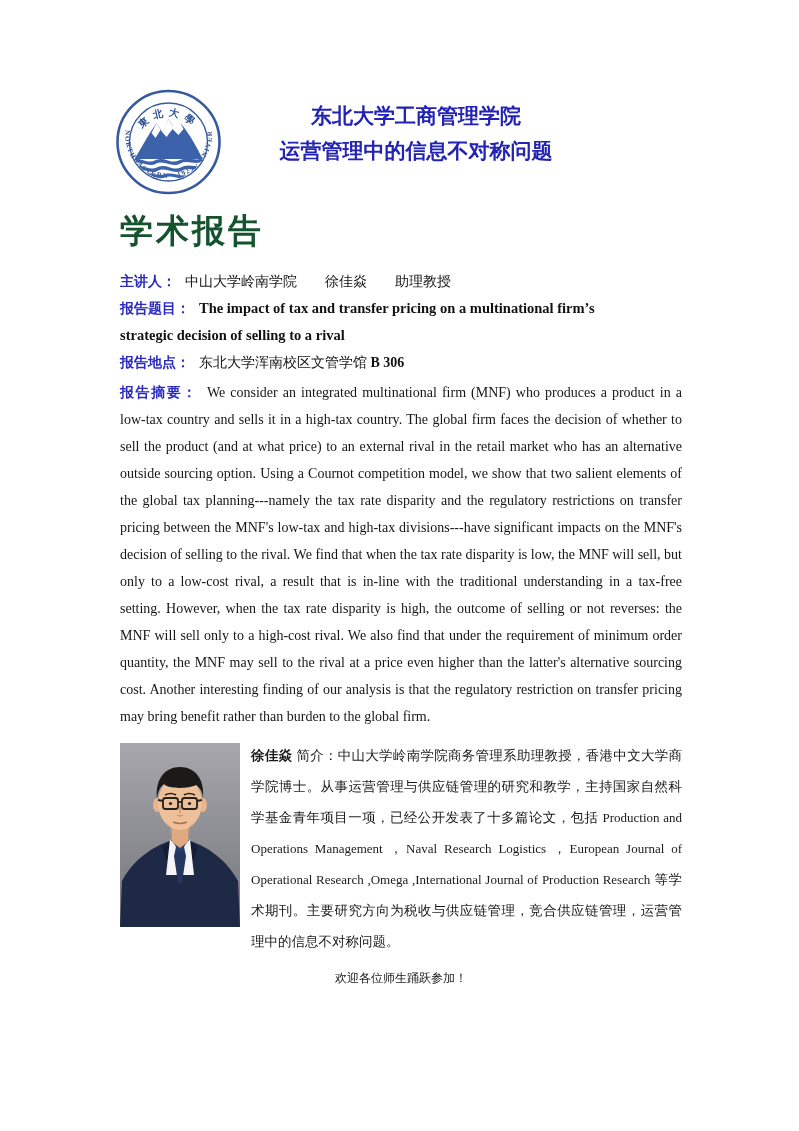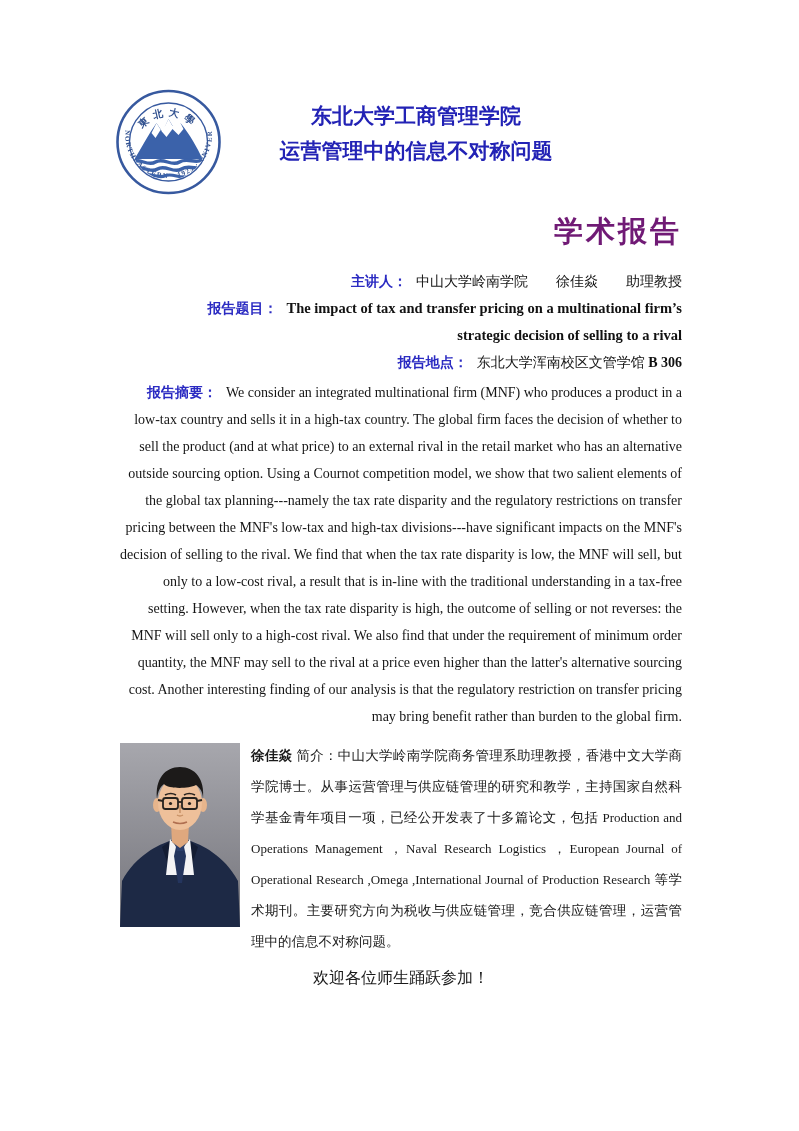--- a/index.html
+++ b/index.html
@@ -20,29 +20,29 @@
   .logo { position:absolute; left:-8px; top:0; width:113px; height:108px; }
   .org-lines {
     position:absolute; left:105px; top:12px; width:382px;
     text-align:center;
     font-family:Liberation Mono, monospace;
     font-weight:bold; font-size:21px; line-height:35px;
     color:#2222b5;
   }
   .main-title {
     margin:10px 0 14px 0;
-    text-align:right;
+    text-align:left;
     font-family:"Liberation Sans", sans-serif;
-    font-weight:bold; font-size:29px; line-height:46px;
+    font-weight:bold; font-size:33px; line-height:46px;
     letter-spacing:3px;
-    color:#701a75;
+    color:#14532d;
   }
 
   
-  .info p { margin:0; font-size:14px; line-height:27px;text-align:right; }
+  .info p { margin:0; font-size:14px; line-height:27px; }
   .label {
     color:#2b2bc2; font-weight:bold;
     margin-right:9px;
     font-family:"Liberation Serif", serif;
   }
   .kai { font-family:"Liberation Serif", serif; color:#141414; }
   .en-bold { font-family:Liberation Serif, serif; font-weight:bold; color:#111; }
   .topic-line { }
   .topic-value { white-space:pre-line; font-weight:bold; font-size:14.5px; }
   .red-value { color:#e31111; font-weight:bold; font-size:14.5px; }
@@ -66,21 +66,21 @@
     font-family:"Liberation Sans", sans-serif;
     font-size:13.5px; line-height:31px; color:#1a1a1a;
   }
   .bio-name { font-weight:bold; }
   .bio-journals { font-family:"Liberation Serif", serif; font-size:13px; }
   .welcome {
     clear:none;
     margin:6px 0 0 0;
     text-align:center;
     font-family:"Liberation Sans", sans-serif;
-    font-size:16px; line-height:30px; color:#1a1a1a;
+    font-size:12px; line-height:30px; color:#1a1a1a;
   }
 </style>
 </head>
 <body>
 
 <div class="page">
 
   <div class="header">
     <div class="logo">
       <svg width="113" height="108" viewBox="0 0 112 108">

